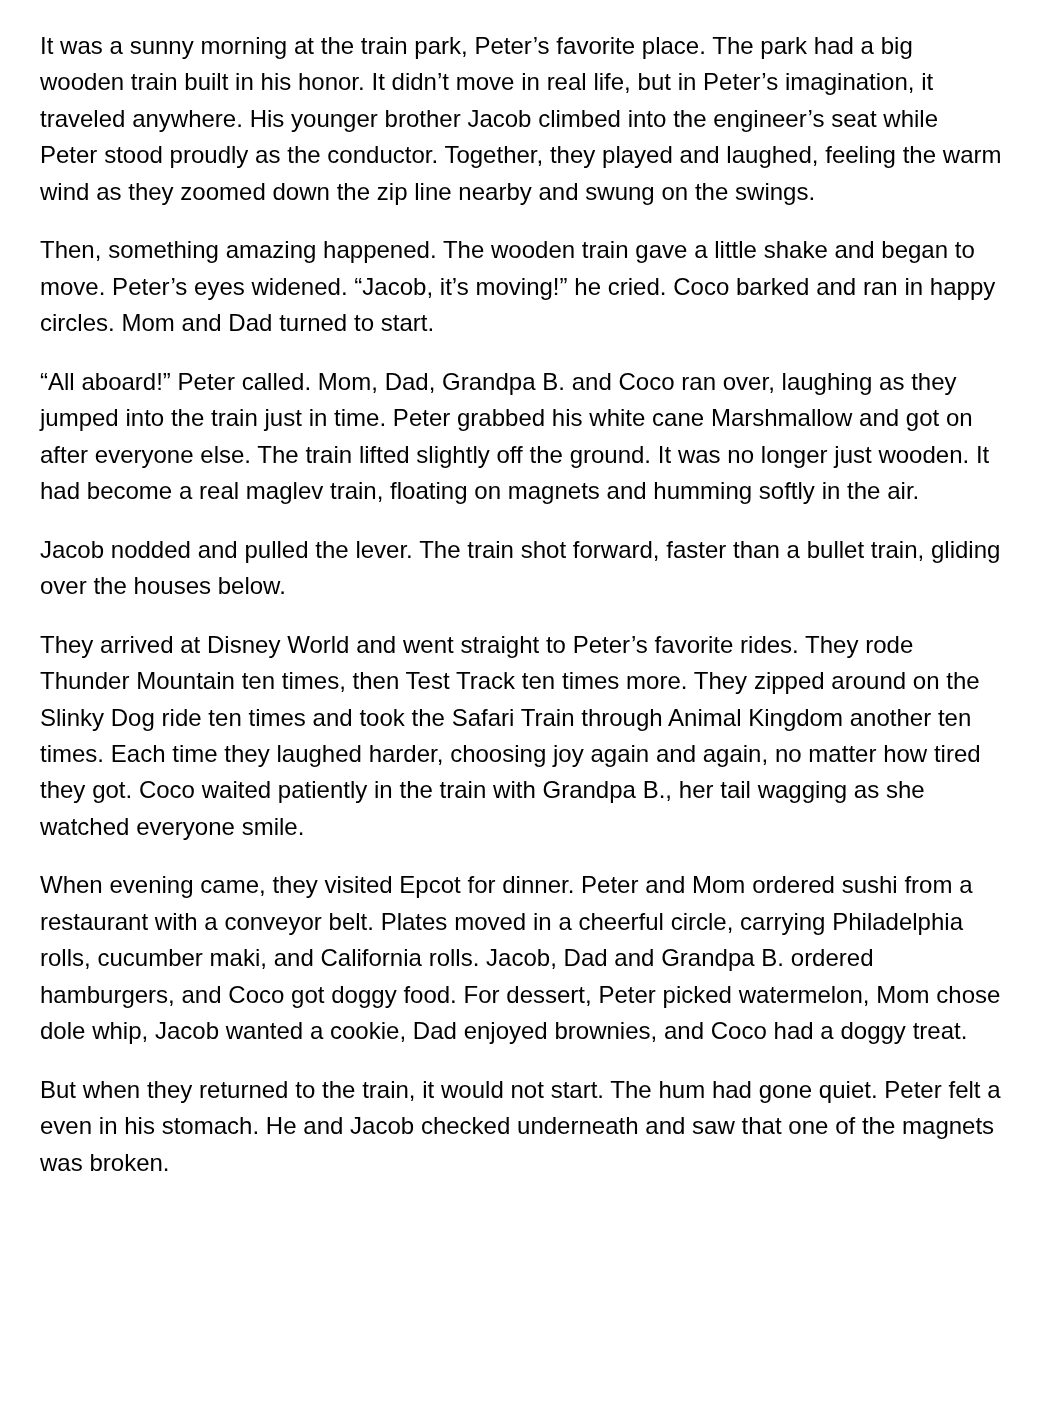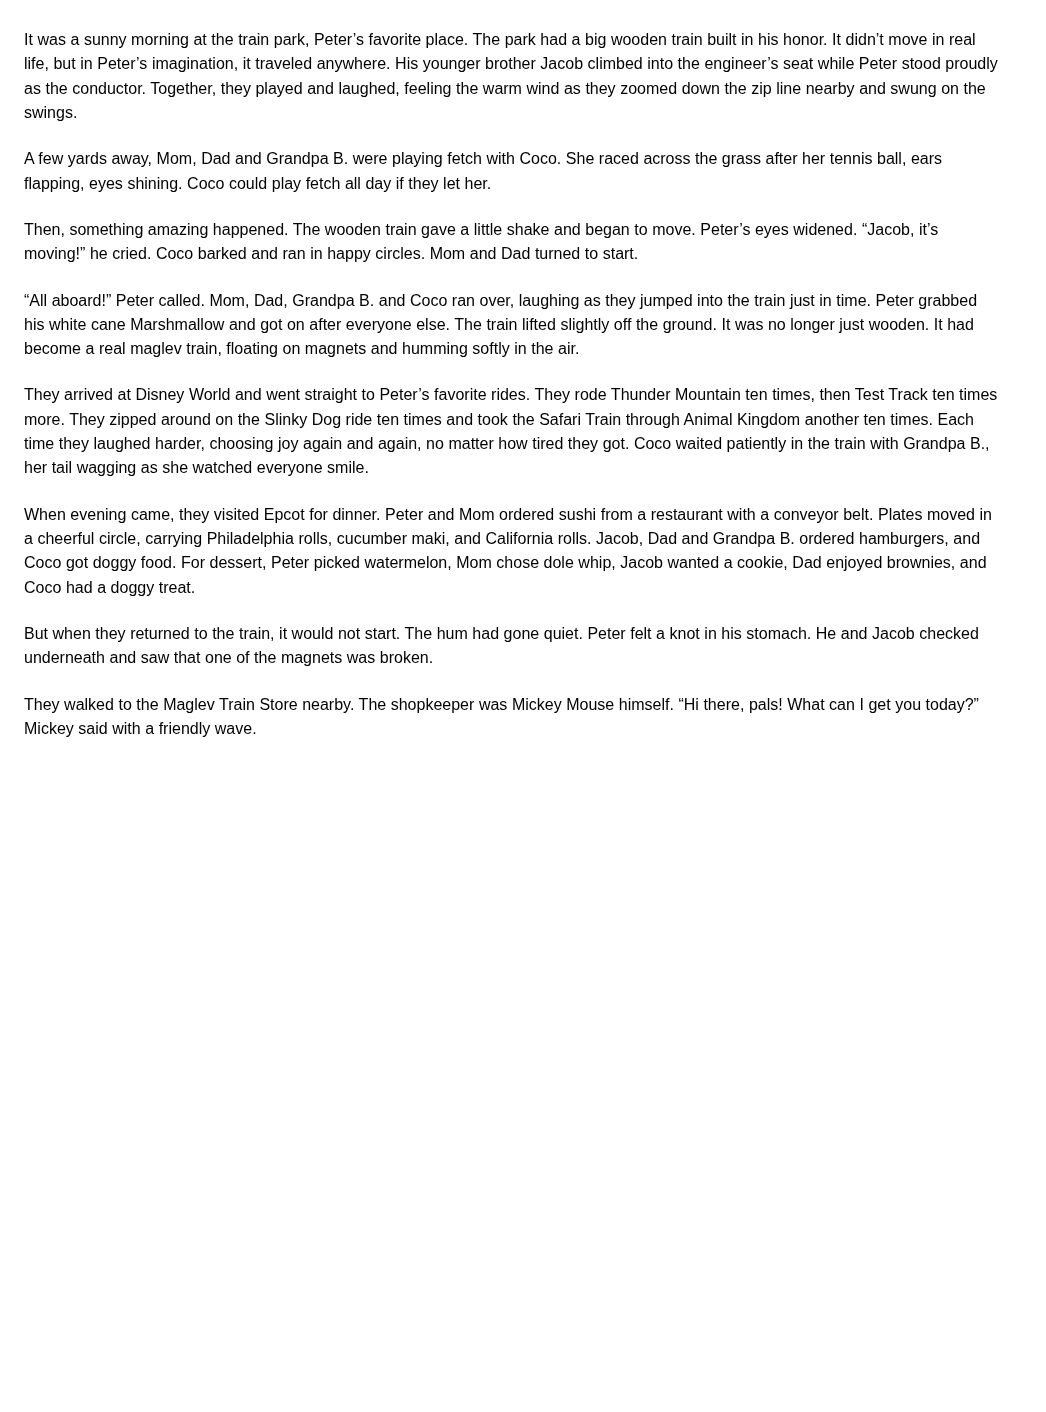--- a/index.html
+++ b/index.html
@@ -17,39 +17,38 @@
     box-sizing: border-box;
     width: 1046px;
     min-height: 1412px;
     padding: 28px 44px 20px 24px;
     background: #ffffff;
   }
   .doc-body {
     display: block;
   }
   .para {
-    font-size: 16px;
+    font-size: 24px;
     line-height: 1.52;
-    margin: 0 0 22px 0;
+    margin: 0 0 22px 16px;
     text-align: left;
     letter-spacing: 0.0px;
     word-spacing: 0.1px;
     color: #000000;
   }
   .para:last-child {
     margin-bottom: 0;
   }
 </style>
 </head>
 <body>
 
 <div class="page">
   <div class="doc-body">
     <p class="para">It was a sunny morning at the train park, Peter’s favorite place. The park had a big wooden train built in his honor. It didn’t move in real life, but in Peter’s imagination, it traveled anywhere. His younger brother Jacob climbed into the engineer’s seat while Peter stood proudly as the conductor. Together, they played and laughed, feeling the warm wind as they zoomed down the zip line nearby and swung on the swings.</p>
-    <p class="para">A few yards away, Mom, Dad and Grandpa B. were playing fetch with Coco. She raced across the grass after her tennis ball, ears flapping, eyes shining. Coco could play fetch all day if they let her.</p>
     <p class="para">Then, something amazing happened. The wooden train gave a little shake and began to move. Peter’s eyes widened. “Jacob, it’s moving!” he cried. Coco barked and ran in happy circles. Mom and Dad turned to start.</p>
     <p class="para">“All aboard!” Peter called. Mom, Dad, Grandpa B. and Coco ran over, laughing as they jumped into the train just in time. Peter grabbed his white cane Marshmallow and got on after everyone else.  The train lifted slightly off the ground. It was no longer just wooden. It had become a real maglev train, floating on magnets and humming softly in the air.</p>
+    <p class="para">Jacob nodded and pulled the lever. The train shot forward, faster than a bullet train, gliding over the houses below.</p>
     <p class="para">They arrived at Disney World and went straight to Peter’s favorite rides. They rode Thunder Mountain ten times, then Test Track ten times more. They zipped around on the Slinky Dog ride ten times and took the Safari Train through Animal Kingdom another ten times. Each time they laughed harder, choosing joy again and again, no matter how tired they got. Coco waited patiently in the train with Grandpa B., her tail wagging as she watched everyone smile.</p>
     <p class="para">When evening came, they visited Epcot for dinner. Peter and Mom ordered sushi from a restaurant with a conveyor belt. Plates moved in a cheerful circle, carrying Philadelphia rolls, cucumber maki, and California rolls. Jacob, Dad and Grandpa B. ordered hamburgers, and Coco got doggy food. For dessert, Peter picked watermelon, Mom chose dole whip, Jacob wanted a cookie, Dad enjoyed brownies, and Coco had a doggy treat.</p>
-    <p class="para">But when they returned to the train, it would not start. The hum had gone quiet. Peter felt a knot in his stomach. He and Jacob checked underneath and saw that one of the magnets was broken.</p>
-    <p class="para">They walked to the Maglev Train Store nearby. The shopkeeper was Mickey Mouse himself. “Hi there, pals! What can I get you today?” Mickey said with a friendly wave.</p>
+    <p class="para">But when they returned to the train, it would not start. The hum had gone quiet. Peter felt a even in his stomach. He and Jacob checked underneath and saw that one of the magnets was broken.</p>
   </div>
 </div>
 
 </body></html>

